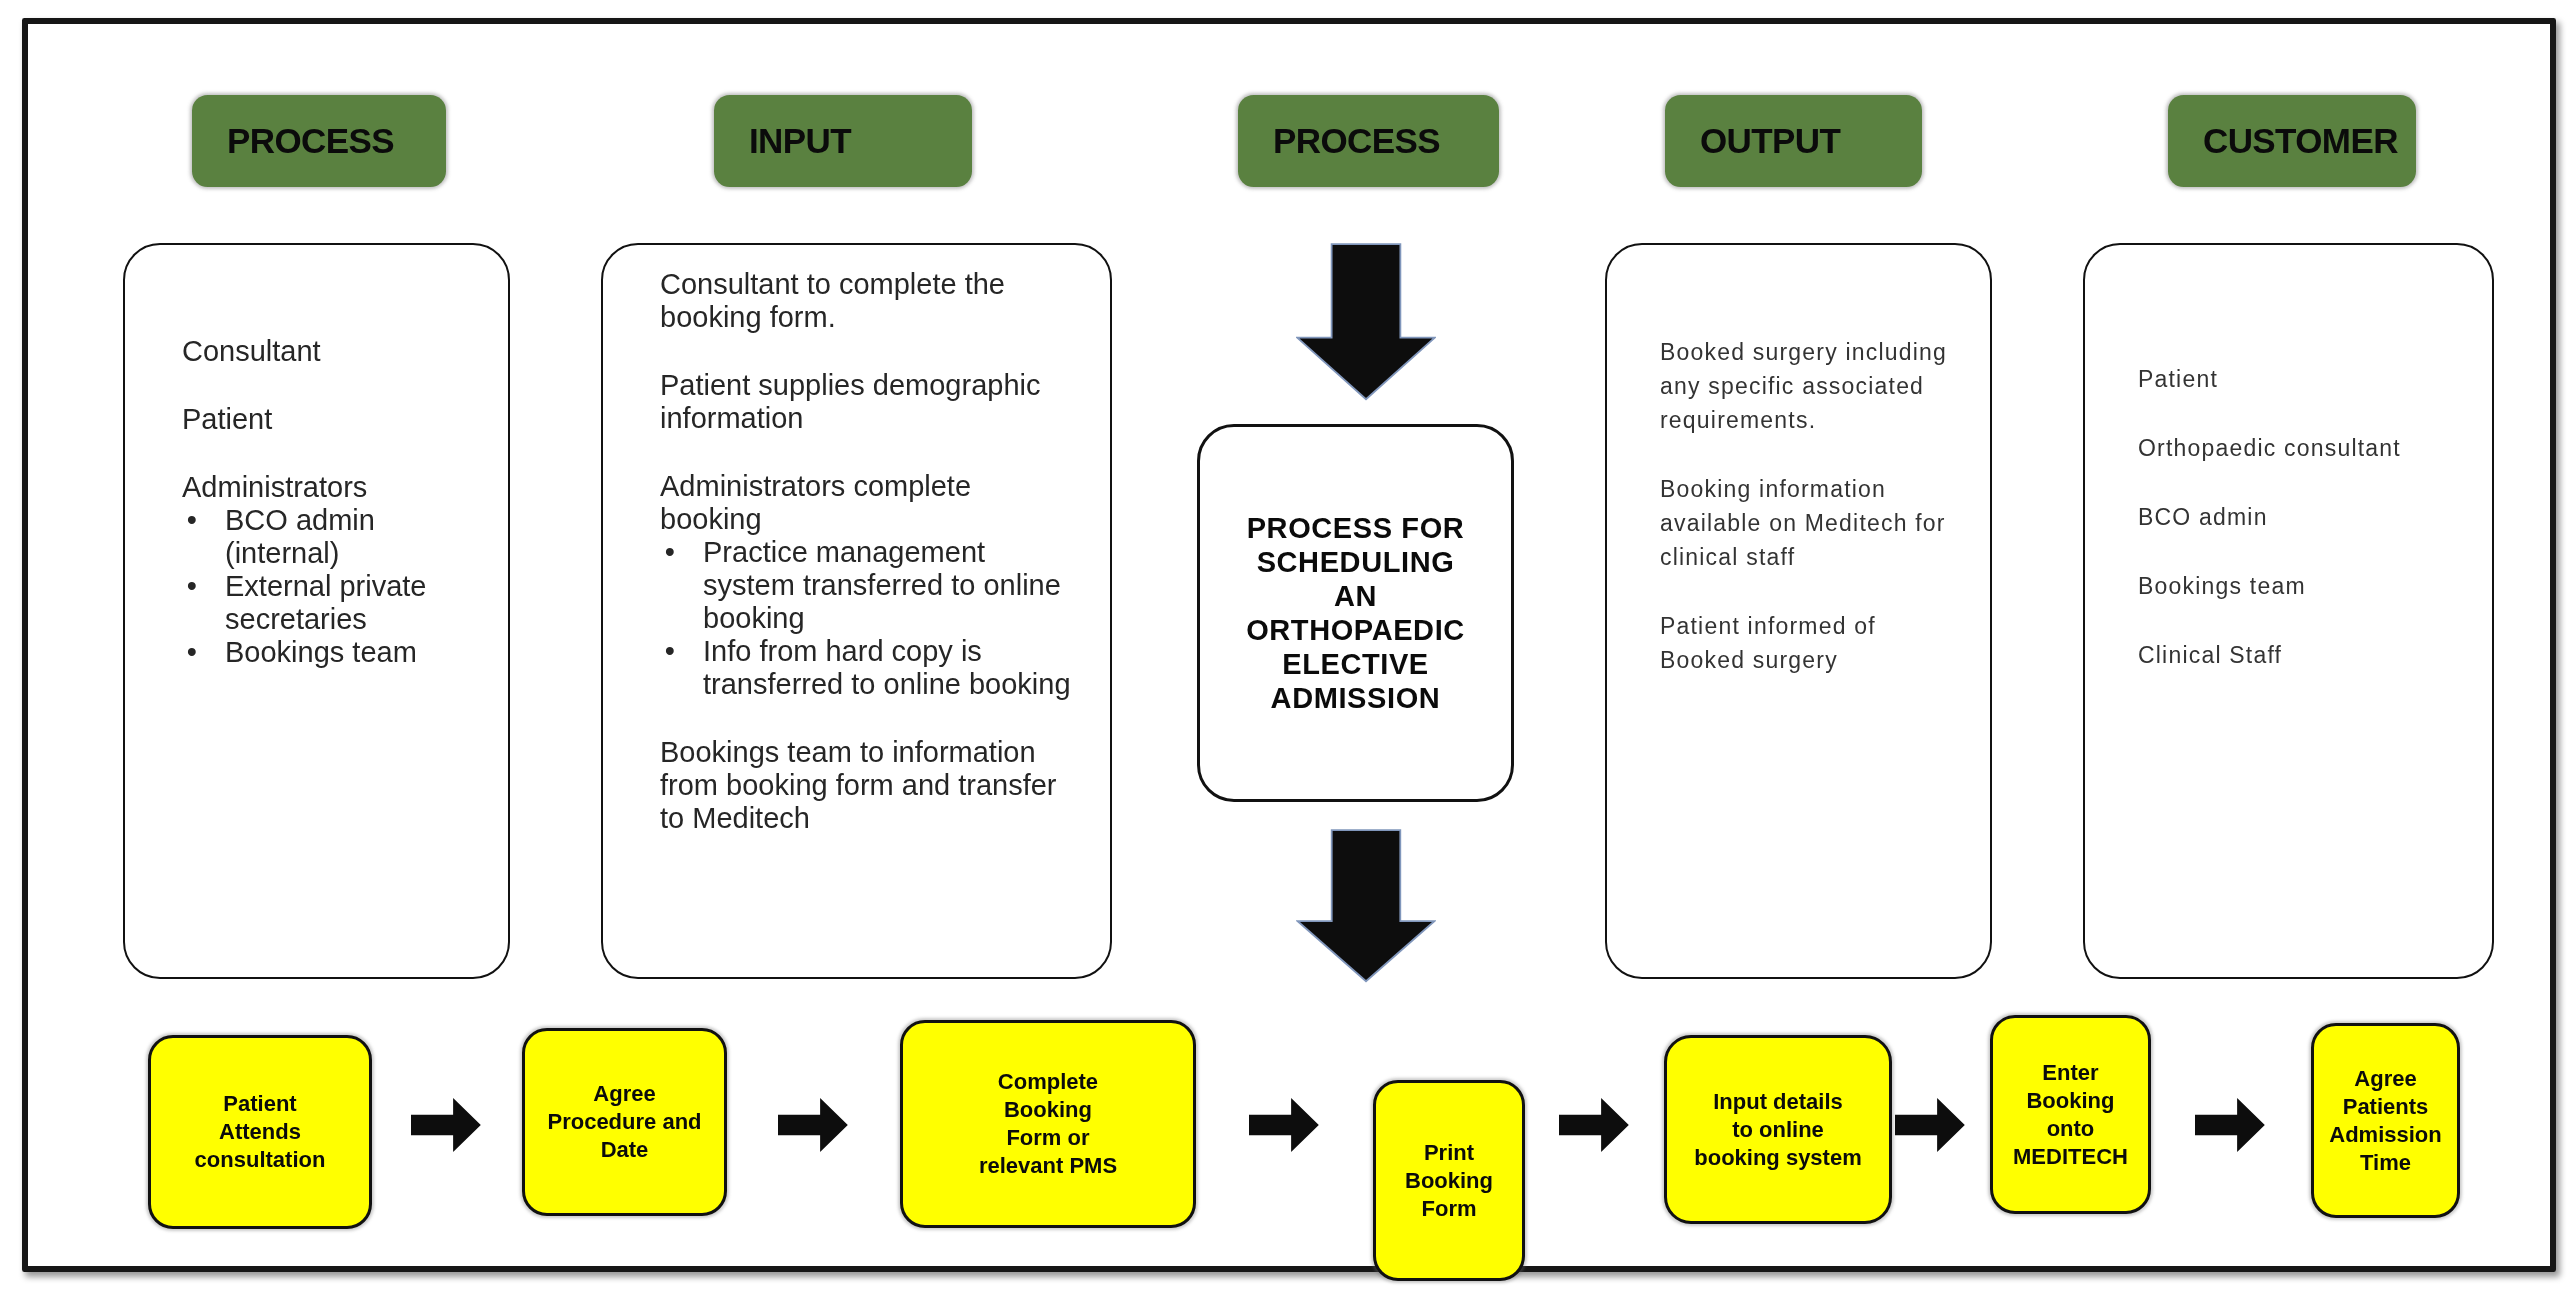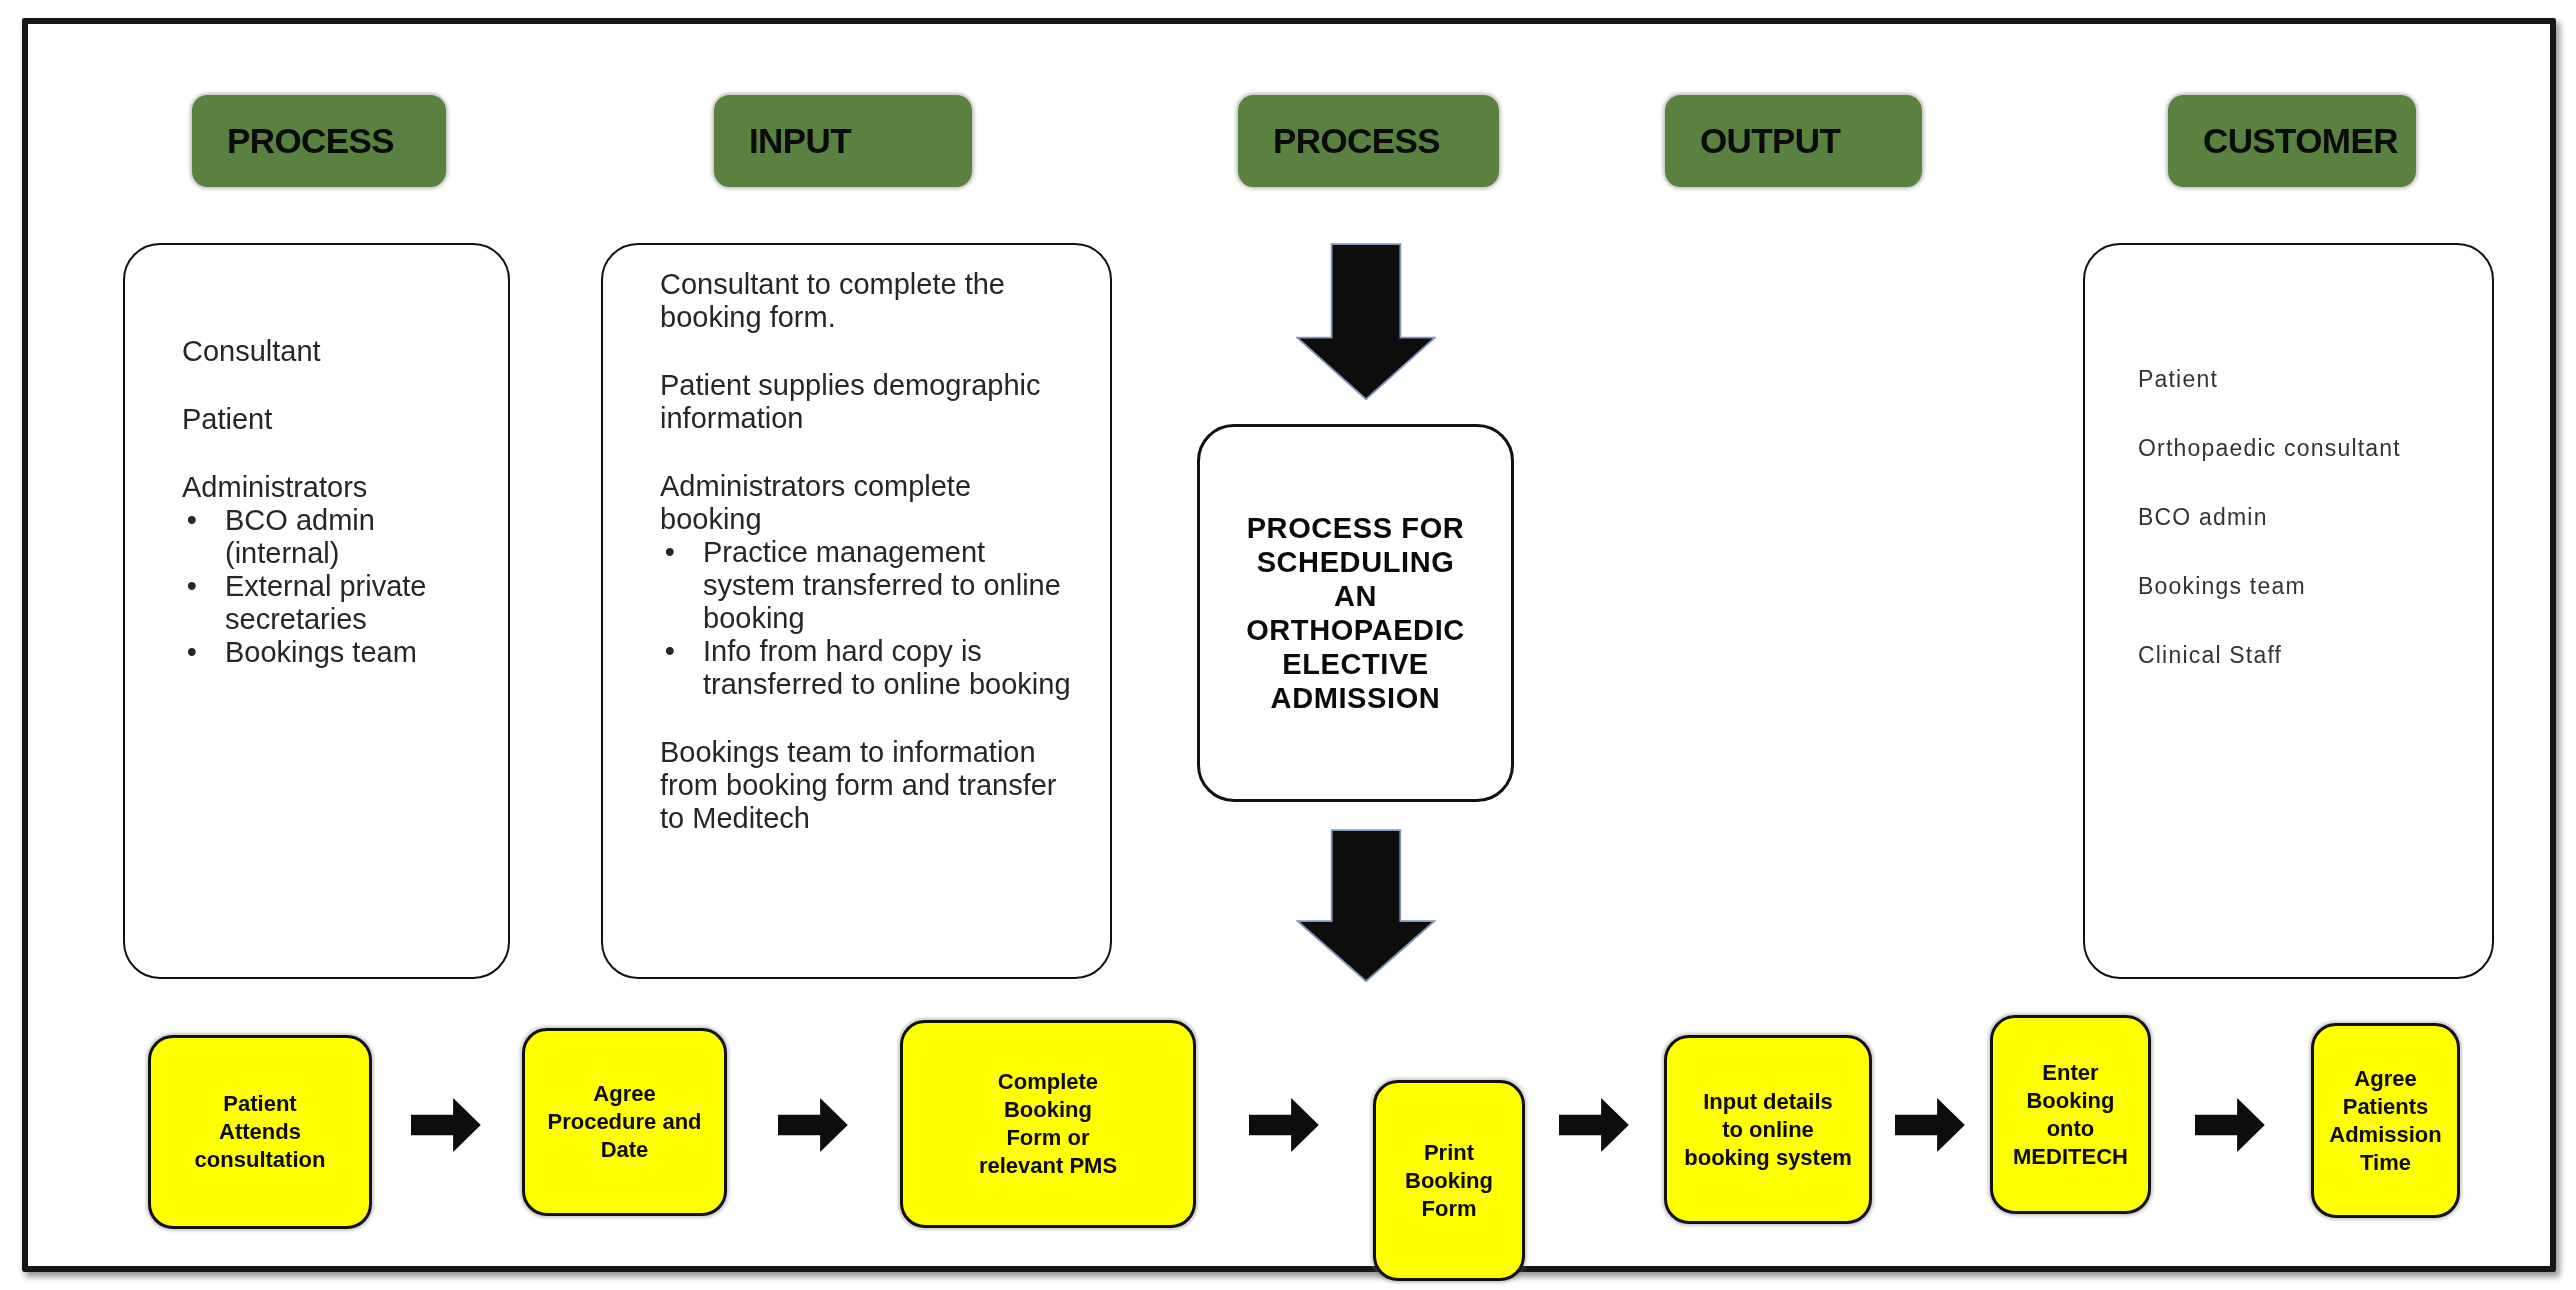--- a/index.html
+++ b/index.html
@@ -118,20 +118,27 @@
 AN
 ORTHOPAEDIC
 ELECTIVE
 ADMISSION</div>
   </div>
 
   <svg class="arrow" style="left:1296px;top:829px;" width="140" height="154" viewBox="0 0 232 256">
     <polygon points="59,2 173,2 173,153 230,153 116,253 2,153 59,153" fill="#0d0d0d" stroke="#8096bb" stroke-width="3"></polygon>
   </svg>
 
+  <div class="tall" id="output-box" style="left:1605px;width:387px;">
+    <div class="content">
+      <p class="para">Booked surgery including any specific associated requirements.</p>
+      <p class="para">Booking information available on Meditech for clinical staff</p>
+      <p class="para">Patient informed of Booked surgery</p>
+    </div>
+  </div>
 
   <div class="tall" id="customer-box" style="left:2083px;width:411px;">
     <div class="content">
       <p class="para">Patient</p>
       <p class="para">Orthopaedic consultant</p>
       <p class="para">BCO admin</p>
       <p class="para">Bookings team</p>
       <p class="para">Clinical Staff</p>
     </div>
   </div>
@@ -166,21 +173,21 @@
 
   <div class="step" style="left:1373px;top:1080px;width:152px;height:201px;">
     <div>Print
 Booking
 Form</div>
   </div>
   <svg class="arrow" style="left:1559px;top:1093px;" width="71" height="64" viewBox="0 0 118 106">
     <polygon points="0,36 70,36 70,8 116,53 70,98 70,70 0,70" fill="#0d0d0d"></polygon>
   </svg>
 
-  <div class="step" style="left:1664px;top:1035px;width:208px;height:189px;">
+  <div class="step" style="left:1664px;top:1035px;width:228px;height:189px;border-radius:27px;">
     <div>Input details
 to online
 booking system</div>
   </div>
   <svg class="arrow" style="left:1895px;top:1093px;" width="71" height="64" viewBox="0 0 118 106">
     <polygon points="0,36 70,36 70,8 116,53 70,98 70,70 0,70" fill="#0d0d0d"></polygon>
   </svg>
 
   <div class="step" style="left:1990px;top:1015px;width:161px;height:199px;">
     <div>Enter

